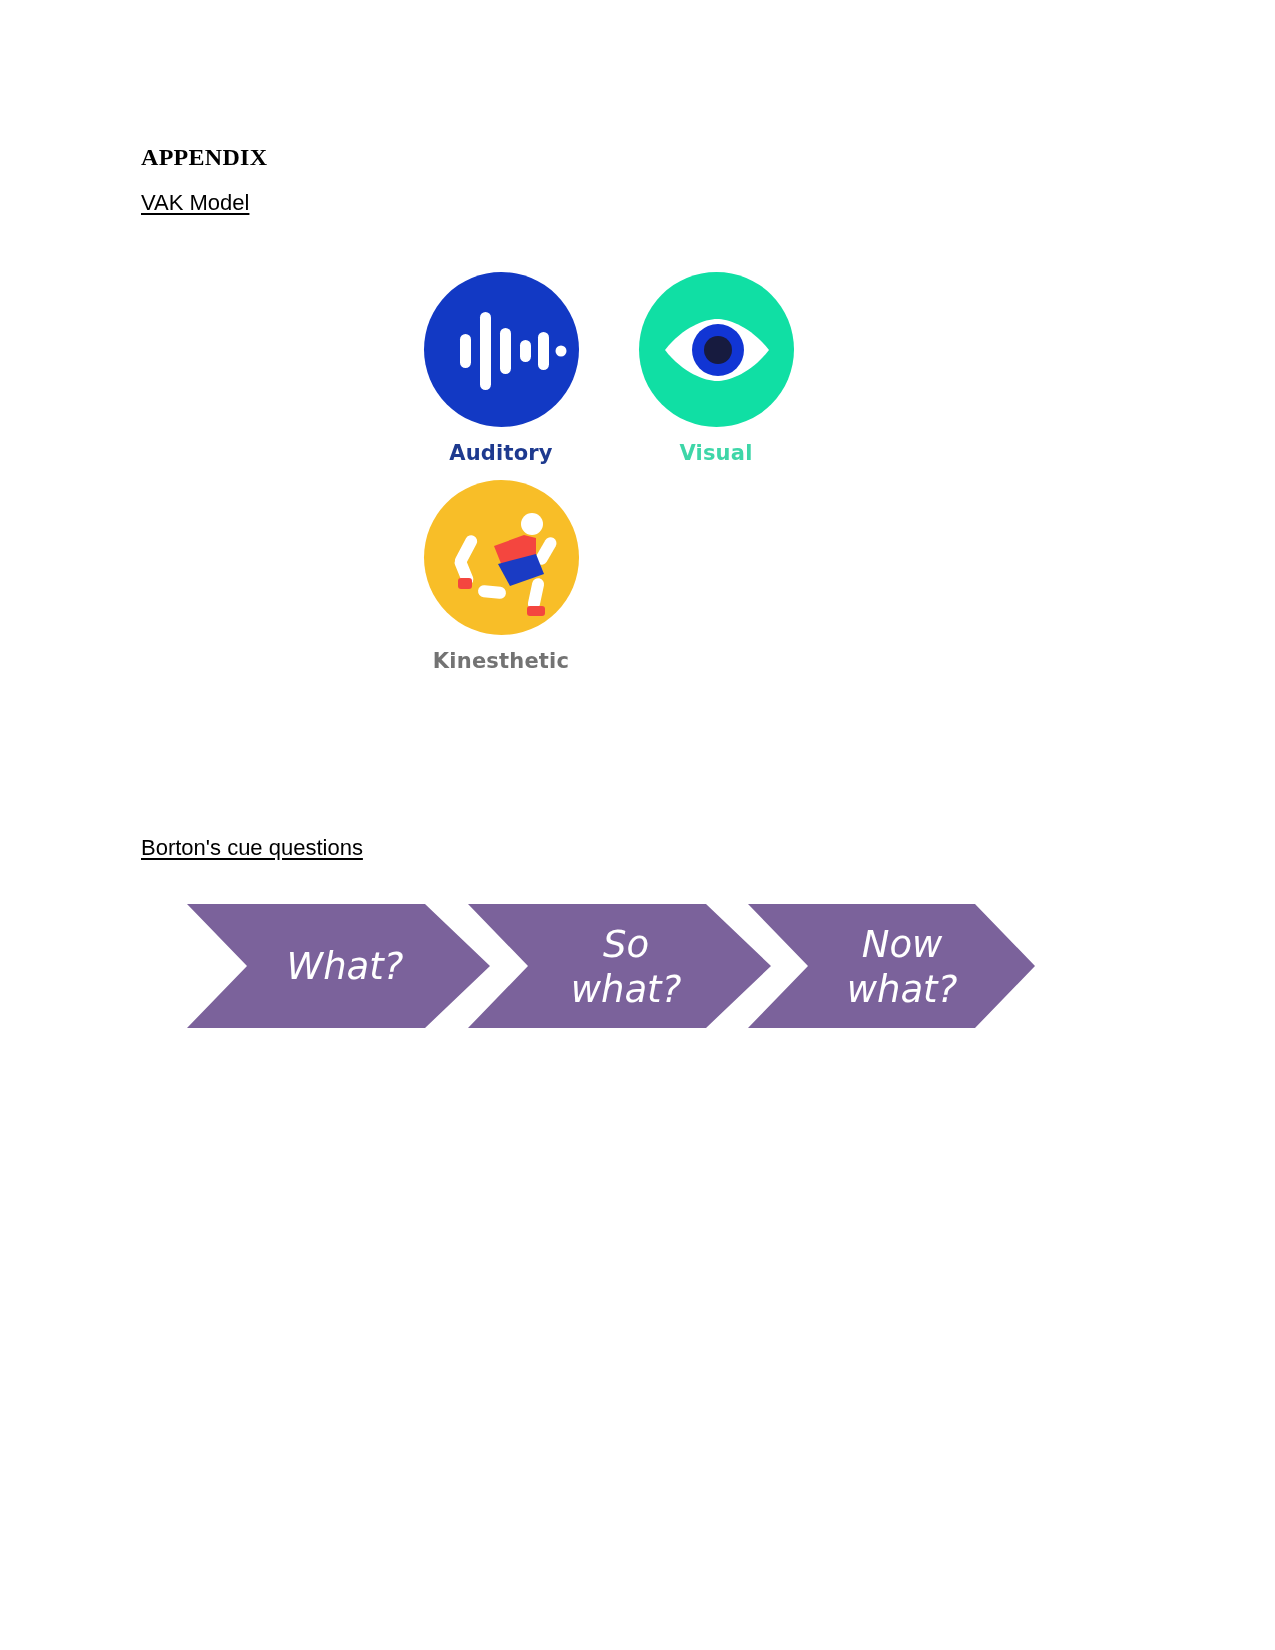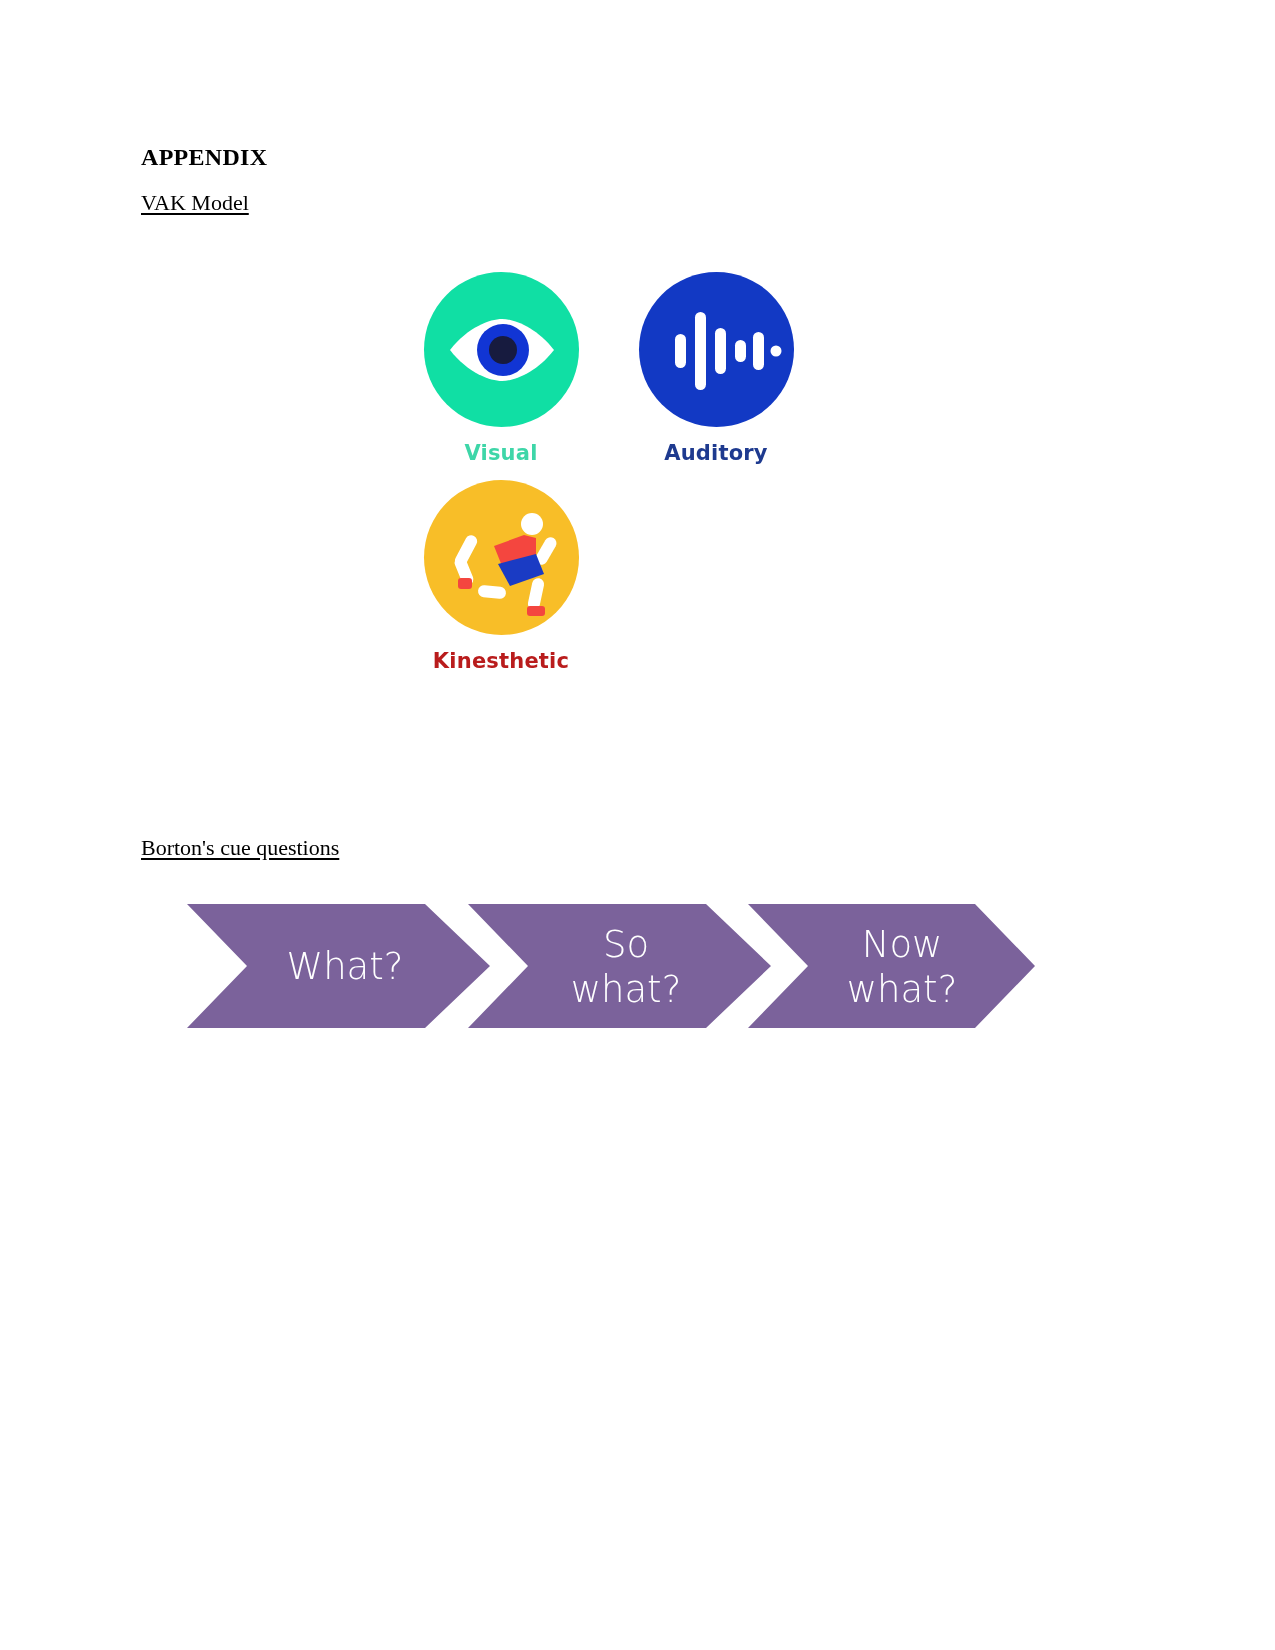--- a/index.html
+++ b/index.html
@@ -26,21 +26,21 @@
     top: 144px;
     font-family: "Liberation Serif", serif;
     font-size: 24px;
     font-weight: bold;
     color: #000000;
     letter-spacing: 0.3px;
   }
   .sub-heading {
     position: absolute;
     left: 141px;
-    font-family: Liberation Serif, serif;
+    font-family: Liberation Sans, sans-serif;
     font-size: 22px;
     font-weight: normal;
     color: #000000;
     text-decoration: underline;
     text-underline-offset: 3px;
   }
   #vak-heading { top: 190px; }
   #borton-heading { top: 835px; }
 
   
@@ -81,79 +81,80 @@
     white-space: nowrap;
   }
   .cell-visual .vak-circle { background: #10DFA4; }
   .cell-auditory .vak-circle { background: #1239C4; }
   .cell-reading .vak-circle { background: #F4463F; }
   .cell-kinesthetic .vak-circle { background: #F8BE28; }
 
   .cell-visual .vak-label { color: #3ED6A8; }
   .cell-auditory .vak-label { color: #1E3A8F; }
   .cell-reading .vak-label { color: #F4554A; }
-  .cell-kinesthetic .vak-label { color: #b91c1c; }
+  .cell-kinesthetic .vak-label { color: #737373; }
 
   .vak-svg { display: block; width: 155px; height: 155px; }
 
   
   .borton-figure {
     position: absolute;
     left: 185px;
     top: 890px;
     width: 860px;
     height: 150px;
+    font-style: italic;
   }
   .borton-svg { display: block; width: 860px; height: 150px; }
   .chev-text {
     font-family: "DejaVu Sans", sans-serif;
     font-size: 37px;
     fill: #ffffff;
     font-weight: 300;
   }
 </style>
 </head>
 <body>
 
 <div class="page">
 
   <div class="doc-title">APPENDIX</div>
 
   <div class="sub-heading" id="vak-heading">VAK Model</div>
 
   <div class="vak-figure">
     <div class="vak-grid">
-
-      <div class="vak-cell cell-visual">
-        <div class="vak-circle">
-          <svg class="vak-svg" viewBox="0 0 155 155">
-            <path d="M26 78 C44 55, 66 47, 78 47 C90 47, 112 55, 130 78 C112 101, 90 109, 78 109 C66 109, 44 101, 26 78 Z" fill="#FFFFFF"></path>
-            <circle cx="79" cy="78" r="26" fill="#1135D4"></circle>
-            <circle cx="79" cy="78" r="14" fill="#171B3F"></circle>
-          </svg>
-        </div>
-        <div class="vak-label">Visual</div>
-      </div>
 
       <div class="vak-cell cell-auditory">
         <div class="vak-circle">
           <svg class="vak-svg" viewBox="0 0 155 155">
             <g fill="#FFFFFF">
               <rect x="36" y="62" width="11" height="34" rx="5.5"></rect>
               <rect x="56" y="40" width="11" height="78" rx="5.5"></rect>
               <rect x="76" y="56" width="11" height="46" rx="5.5"></rect>
               <rect x="96" y="68" width="11" height="22" rx="5.5"></rect>
               <rect x="114" y="60" width="11" height="38" rx="5.5"></rect>
               <circle cx="137" cy="79" r="5.5"></circle>
             </g>
           </svg>
         </div>
         <div class="vak-label">Auditory</div>
       </div>
 
+      <div class="vak-cell cell-visual">
+        <div class="vak-circle">
+          <svg class="vak-svg" viewBox="0 0 155 155">
+            <path d="M26 78 C44 55, 66 47, 78 47 C90 47, 112 55, 130 78 C112 101, 90 109, 78 109 C66 109, 44 101, 26 78 Z" fill="#FFFFFF"></path>
+            <circle cx="79" cy="78" r="26" fill="#1135D4"></circle>
+            <circle cx="79" cy="78" r="14" fill="#171B3F"></circle>
+          </svg>
+        </div>
+        <div class="vak-label">Visual</div>
+      </div>
+
 
       <div class="vak-cell cell-kinesthetic">
         <div class="vak-circle">
           <svg class="vak-svg" viewBox="0 0 155 155">
 
             <circle cx="108" cy="44" r="11" fill="#FFFFFF"></circle>
 
             <path d="M70 66 L100 55 L112 58 L112 78 L78 86 Z" fill="#F4463F"></path>
 
             <rect x="36" y="54" width="12" height="34" rx="6" fill="#FFFFFF" transform="rotate(28 42 71)"></rect>

